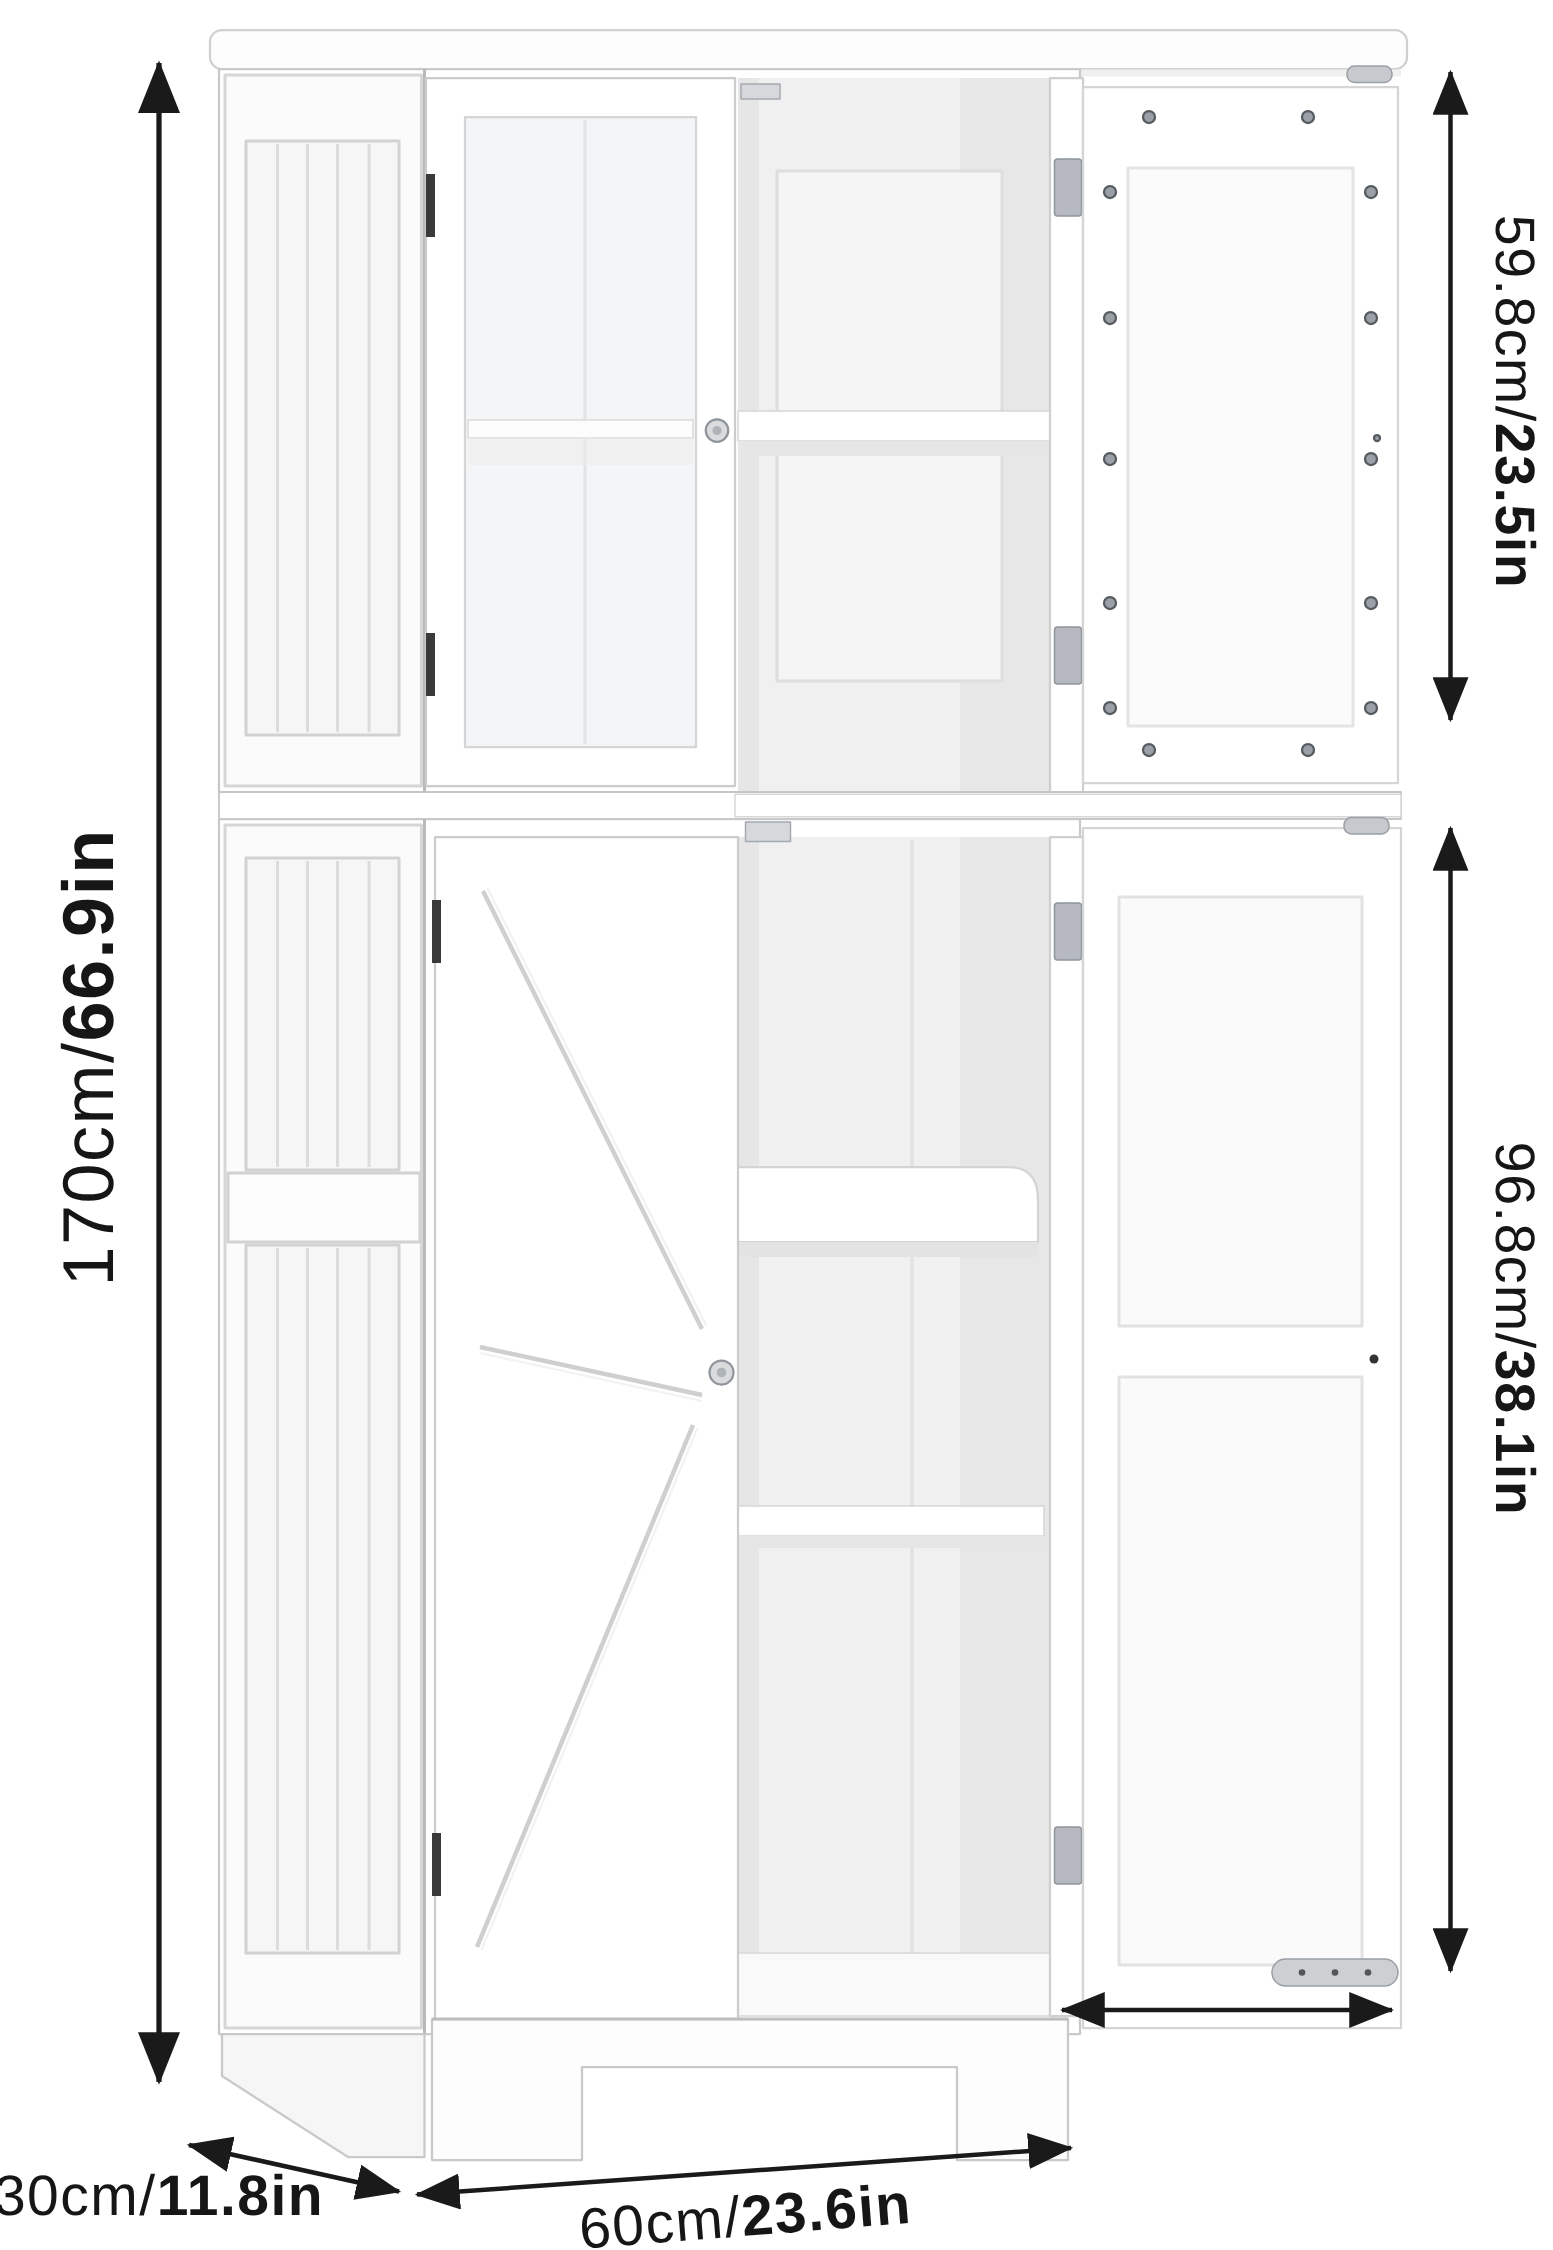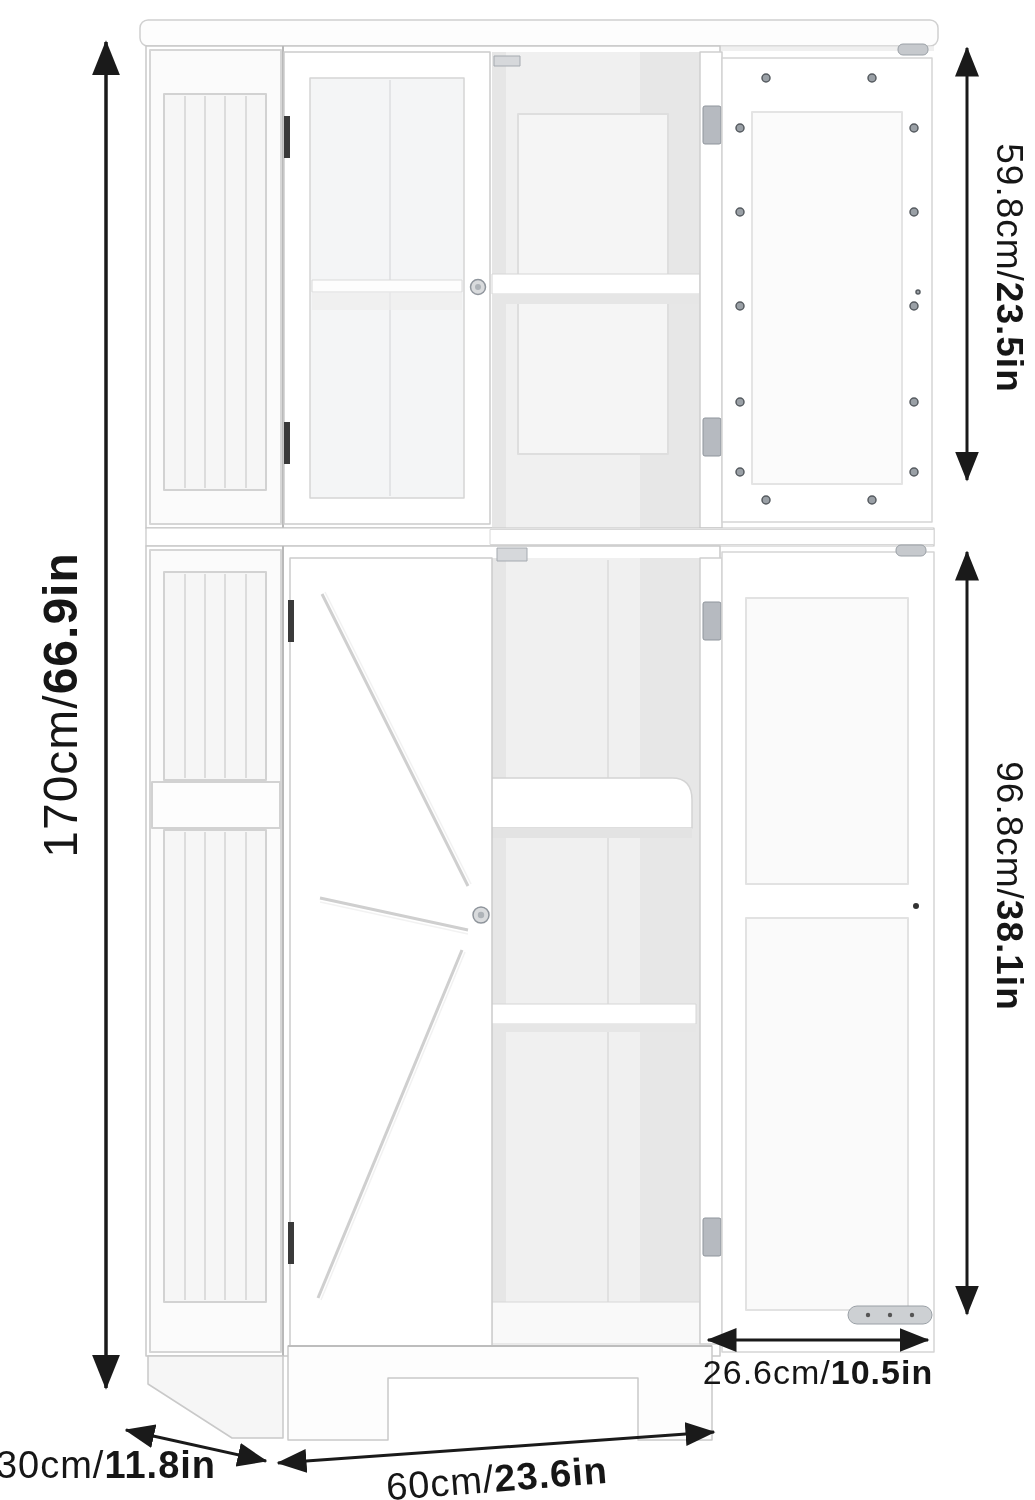--- a/index.html
+++ b/index.html
@@ -190,23 +190,20 @@
   </div>
 
   <div class="dim" id="dim-upper">
     <span>59.8cm/</span><span class="b">23.5in</span>
   </div>
 
   <div class="dim" id="dim-lower">
     <span>96.8cm/</span><span class="b">38.1in</span>
   </div>
 
-  <div class="dim" id="dim-door">
-    <span>26.6cm/</span><span class="b">10.5in</span>
-  </div>
 
   <div class="dim" id="dim-depth">
     <span>30cm/</span><span class="b">11.8in</span>
   </div>
 
   <div class="dim" id="dim-width">
     <span>60cm/</span><span class="b">23.6in</span>
   </div>
 
 </div>

